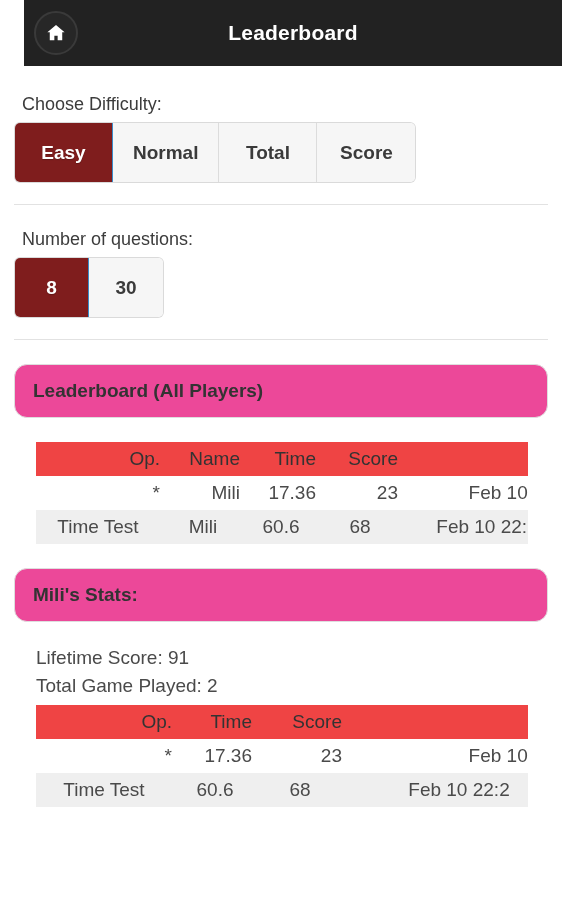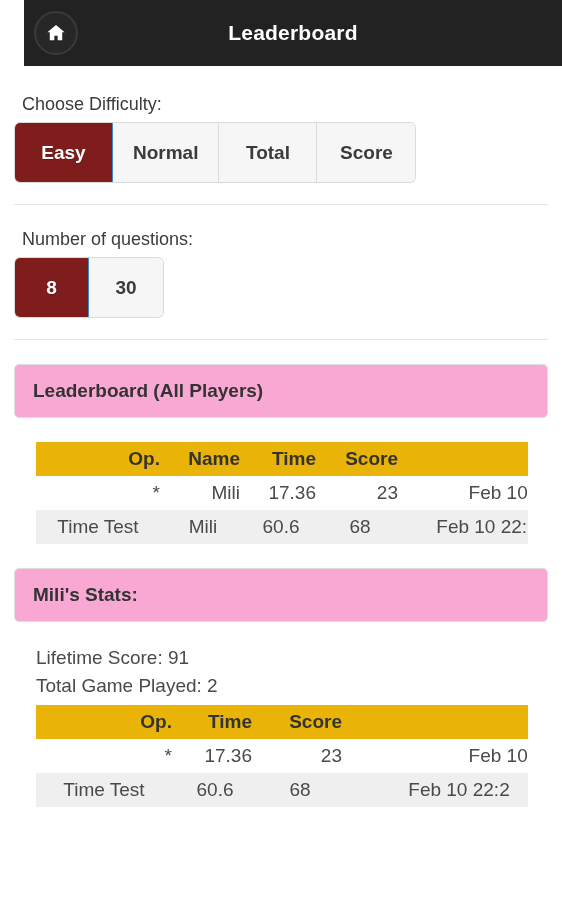--- a/index.html
+++ b/index.html
@@ -90,23 +90,23 @@
   #count-group .seg { min-width: 74px; padding: 0 14px; }
 
   .divider {
     height: 1px;
     background: #e2e2e2;
     margin: 22px 0 0 0;
   }
 
   .panel-head {
     margin-top: 24px;
-    background: #f9a8d4;
+    background: #ec4899;
     border: 1px solid #dedede;
-    border-radius: 5px;
+    border-radius: 13px;
     height: 54px;
     display: flex;
     align-items: center;
     padding: 0 18px;
   }
   .panel-head-title {
     font-size: 19px;
     font-weight: bold;
     color: #333333;
   }
@@ -124,23 +124,23 @@
     font-size: 19px;
     color: #4a4a4a;
   }
   table.score th, table.score td {
     text-align: right;
     padding: 6px 6px 6px 0;
     white-space: nowrap;
     overflow: hidden;
   }
   table.score thead th {
-    background: #eab308;
+    background: #ef4444;
     color: #333333;
-    font-weight: bold;
+    font-weight: normal;
   }
   table.score tbody tr.odd td { background: #ffffff; }
   table.score tbody tr.even td { background: #efefef; text-align: center; }
 
   
   #all-players-table col.c-op    { width: 130px; }
   #all-players-table col.c-name  { width: 80px; }
   #all-players-table col.c-time  { width: 76px; }
   #all-players-table col.c-score { width: 82px; }
   #all-players-table col.c-date  { width: 172px; }

